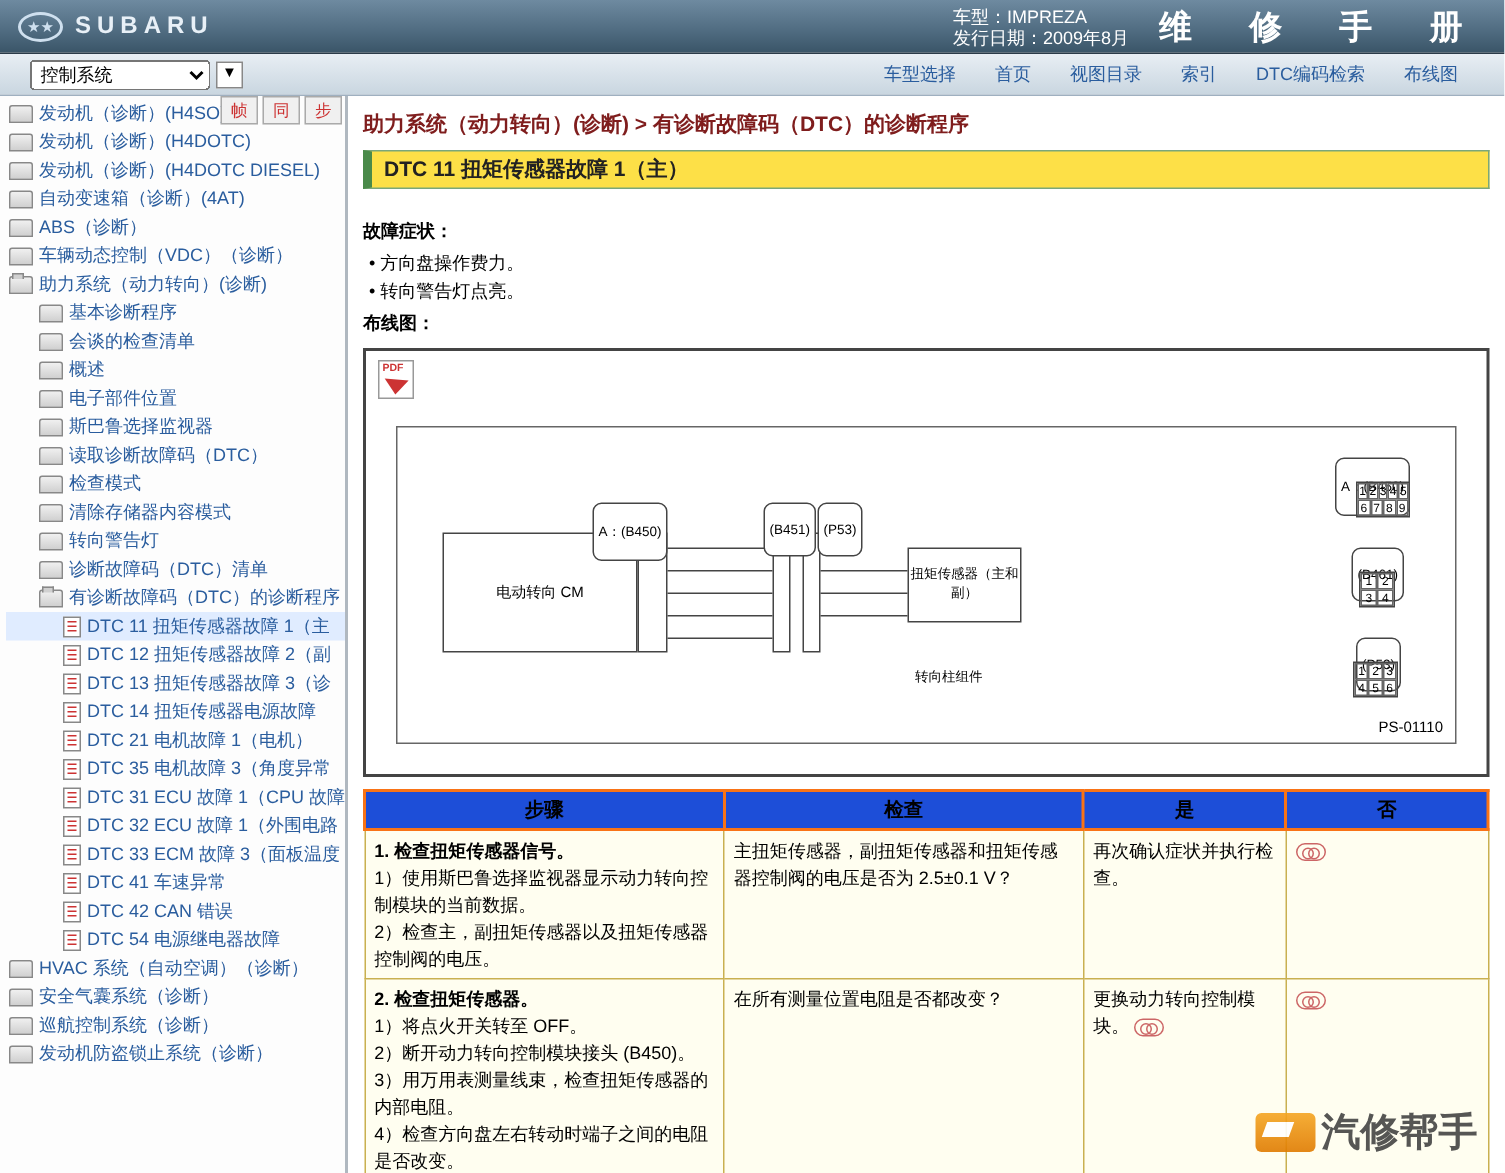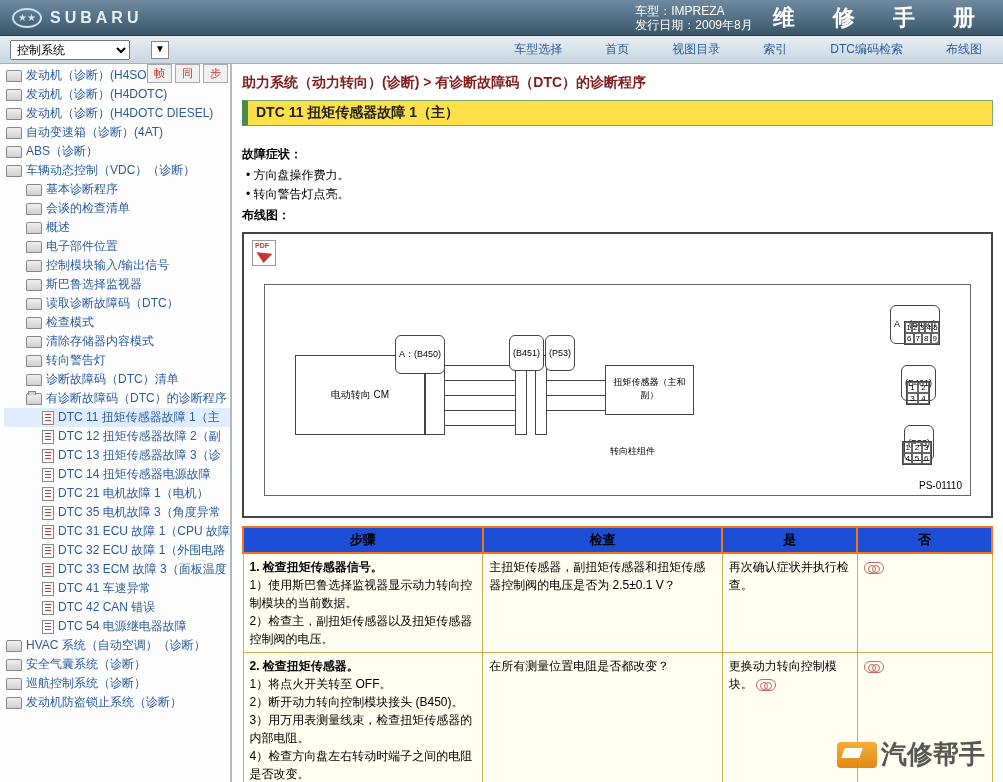--- a/index.html
+++ b/index.html
@@ -6,21 +6,21 @@
 body { font-family: "Microsoft YaHei", SimSun, Arial, sans-serif; font-size: 12px; background: #fff; width: 1003px; height: 782px; overflow: hidden; position: relative; }
 
 .topbar { height: 36px; background: linear-gradient(#6e8aa0, #4f6b80 60%, #3a5568); color: #fff; display: flex; align-items: center; padding: 0 12px; border-bottom: 1px solid #2a3a48; }
 .logo-oval { width: 30px; height: 20px; border: 2px solid #cfe0ef; border-radius: 50%; display: flex; align-items: center; justify-content: center; margin-right: 8px; }
 .logo-star { font-size: 10px; color: #cfe0ef; }
 .brand { font-weight: bold; letter-spacing: 4px; font-size: 16px; color: #e8f0f7; }
 .top-right { margin-left: auto; text-align: left; font-size: 12px; line-height: 14px; display: flex; align-items: center; }
 .top-meta { margin-right: 20px; }
 .top-title { font-size: 22px; letter-spacing: 16px; font-weight: bold; color: #fff; }
 
-.toolbar { height: 28px; background: linear-gradient(#e8eef4, #c9d6e0); border-bottom: 1px solid #9fb0c0; display: flex; align-items: center; padding: 0 10px; gap: 21px; }
+.toolbar { height: 28px; background: linear-gradient(#e8eef4, #c9d6e0); border-bottom: 1px solid #9fb0c0; display: flex; align-items: center; padding: 0 20px; gap: 4px; }
 .sys-select { font-size: 12px; padding: 1px 2px; width: 120px; }
 .arrow-btn { width: 18px; height: 18px; border: 1px solid #888; background: #fff; font-size: 10px; line-height: 14px; text-align: center; cursor: pointer; }
 .spacer { flex: 1; }
 .nav-link { padding: 2px 10px; color: #2a5d9e; cursor: pointer; border: 1px solid transparent; white-space: nowrap; }
 
 .main { display: flex; height: calc(100% - 64px); }
 .sidebar { width: 232px; border-right: 2px solid #b0b8c0; background: #fdfdfd; overflow: hidden; position: relative; }
 .tree { padding: 2px 0 2px 4px; }
 .tree-item { display: flex; align-items: center; padding: 1px 2px; white-space: nowrap; cursor: pointer; color: #2a5d9e; }
 .tree-item.lvl1 { padding-left: 2px; }
@@ -42,21 +42,21 @@
 
 .diagram-box { border: 2px solid #444; margin: 8px 0; padding: 10px; height: 286px; position: relative; background: #fff; }
 .pdf-badge { position: absolute; top: 6px; left: 8px; width: 24px; height: 26px; border: 1px solid #999; background: #fff; }
 .pdf-badge::before { content:'PDF'; position:absolute; top:1px; left:2px; font-size:7px; color:#c33; font-weight:bold; }
 .pdf-badge::after { content:''; position:absolute; bottom:2px; left:3px; width:0; height:0; border-left:8px solid transparent; border-right:8px solid transparent; border-top:10px solid #c33; transform: rotate(5deg); }
 .diag-inner { position: absolute; left: 20px; top: 50px; right: 20px; bottom: 20px; border: 1px solid #666; }
 .cm-box { position:absolute; left:30px; top:70px; width:130px; height:80px; border:1px solid #444; display:flex; align-items:center; justify-content:center; font-size:10px; }
 .conn-a { position:absolute; left:160px; top:70px; width:20px; height:80px; border:1px solid #444; }
 .conn-b { position:absolute; left:250px; top:70px; width:12px; height:80px; border:1px solid #444; }
 .conn-p { position:absolute; left:270px; top:70px; width:12px; height:80px; border:1px solid #444; }
-.sensor-box { position:absolute; left:340px; top:80px; width:89px; height:50px; border:1px solid #444; font-size:9px; text-align:center; padding-top:10px; }
+.sensor-box { position:absolute; left:340px; top:80px; width:76px; height:50px; border:1px solid #444; font-size:9px; text-align:center; padding-top:10px; }
 .wire { position:absolute; height:1px; background:#444; }
 .label-tag { position:absolute; font-size:9px; border:1px solid #444; padding:12px 3px; background:#fff; border-radius:6px; }
 .pin-block { position:absolute; width:36px; border:1px solid #444; font-size:8px; text-align:center; }
 .pin-row { display:flex; }
 .pin-row span { flex:1; border:0.5px solid #666; line-height:9px; }
 .ps-num { position:absolute; right:8px; bottom:4px; font-size:10px; }
 
 .diag-table { width: 100%; border-collapse: collapse; margin-top: 6px; }
 .diag-table th { background: #1d4ed8; border: 2px solid #f97316; padding: 3px 6px; font-weight: bold; font-size: 13px; }
 .diag-table td { background: #fffef0; border: 1px solid #c9b050; padding: 4px 6px; vertical-align: top; font-size: 12px; line-height: 1.5; }
@@ -126,39 +126,39 @@
           <span>自动变速箱（诊断）(4AT)</span>
         </div>
         <div class="tree-item lvl1">
           <span class="folder-icon"></span>
           <span>ABS（诊断）</span>
         </div>
         <div class="tree-item lvl1">
           <span class="folder-icon"></span>
           <span>车辆动态控制（VDC）（诊断）</span>
         </div>
+        <div class="tree-item lvl1">
+          <span class="folder-icon open"></span>
+          <span>助力系统（动力转向）(诊断)</span>
+        </div>
         <div class="tree-item lvl2">
           <span class="folder-icon"></span>
           <span>基本诊断程序</span>
         </div>
         <div class="tree-item lvl2">
           <span class="folder-icon"></span>
           <span>会谈的检查清单</span>
         </div>
         <div class="tree-item lvl2">
           <span class="folder-icon"></span>
           <span>概述</span>
         </div>
         <div class="tree-item lvl2">
           <span class="folder-icon"></span>
           <span>电子部件位置</span>
-        </div>
-        <div class="tree-item lvl2">
-          <span class="folder-icon"></span>
-          <span>控制模块输入/输出信号</span>
         </div>
         <div class="tree-item lvl2">
           <span class="folder-icon"></span>
           <span>斯巴鲁选择监视器</span>
         </div>
         <div class="tree-item lvl2">
           <span class="folder-icon"></span>
           <span>读取诊断故障码（DTC）</span>
         </div>
         <div class="tree-item lvl2">

